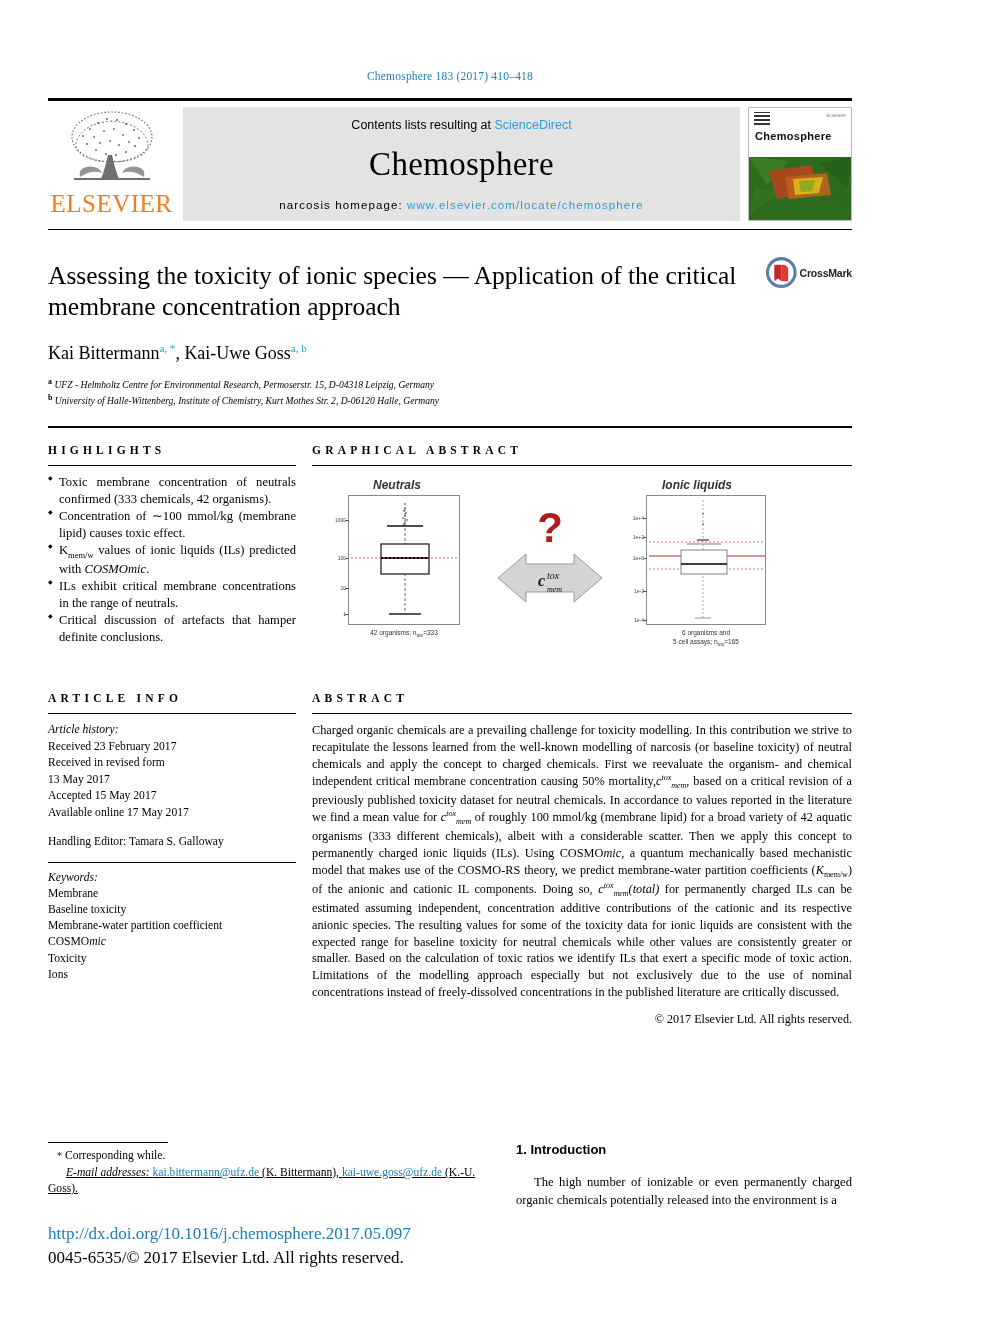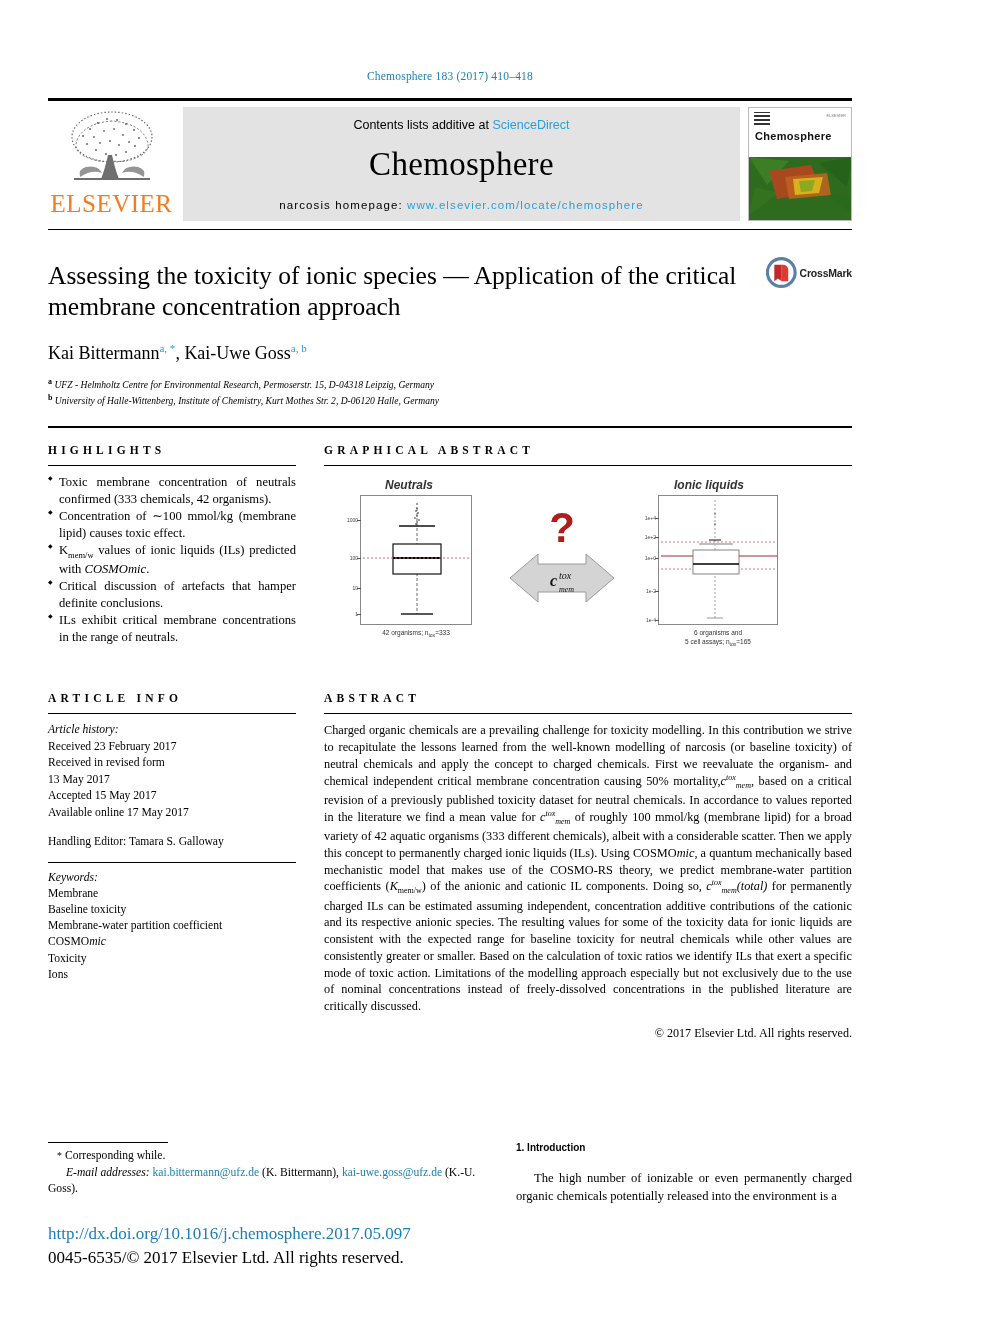--- a/index.html
+++ b/index.html
@@ -169,21 +169,21 @@
     font-size: 10.5px;
     font-weight: bold;
     color: #222;
     letter-spacing: -.2px;
   }
 
   
   .rule-thick { border-top: 2px solid #000; margin-top: 18px; }
   .cols { display: flex; margin-top: 16px; }
   .col-left { width: 248px; flex: 0 0 248px; }
-  .col-right { flex: 1 1 auto; margin-left: 28px; }
+  .col-right { flex: 1 1 auto; margin-left: 16px; }
 
   .sec-head {
     font-family: "Liberation Serif", serif;
     font-size: 11.5px;
     font-weight: bold;
     letter-spacing: 4.2px;
     margin-bottom: 9px;
   }
   .sec-rule { border-top: 1.6px solid #000; margin-bottom: 8px; }
 
@@ -275,21 +275,21 @@
   .fn-rule { width: 120px; border-top: 1px solid #000; margin-bottom: 5px; }
   .fn-line { text-indent: 9px; }
   .fn-line .star { font-size: 10px; }
   .email-lbl { font-style: italic; }
   a.lnk, .lnk { color: #1a7fb3; text-decoration: none; }
   .doi-block { margin-top: 24px; font-size: 17px; line-height: 1.45; }
   .doi-link { color: #1a7fb3; }
   .bottom-right { flex: 1 1 auto; margin-left: 28px; }
   .intro-head {
     font-family: "Liberation Sans", sans-serif;
-    font-size: 10px;
+    font-size: 13px;
     font-weight: bold;
     margin-bottom: 17px;
   }
   .intro-par {
     font-size: 12.6px;
     line-height: 1.38;
     text-align: justify;
     text-indent: 18px;
   }
 </style>
@@ -337,21 +337,21 @@
             <path d="M84 70 q-12 -8 -22 -4 q4 -8 16 -6 q8 2 6 10 z" fill="#7a7a7a" opacity=".8"></path>
             <rect x="14" y="71" width="76" height="2" fill="#6f6f6f"></rect>
           </g>
         </svg>
       </div>
       <div class="elsevier-word">ELSEVIER</div>
     </div>
 
     <div class="journal-band">
       <div class="contents-line">
-        <span>Contents lists additive at</span>
+        <span>Contents lists resulting at</span>
         <span class="sd">ScienceDirect</span>
       </div>
       <div class="journal-name">Chemosphere</div>
       <div class="homepage-line">
         <span>narcosis homepage:</span>
         <span class="url">www.elsevier.com/locate/chemosphere</span>
       </div>
     </div>
 
     <div class="cover-thumb">
@@ -404,22 +404,22 @@
   <div class="rule-thick"></div>
 
   <div class="cols">
     <div class="col-left">
       <div class="sec-head">HIGHLIGHTS</div>
       <div class="sec-rule"></div>
       <ul class="hl-list">
         <li><span>Toxic membrane concentration of neutrals confirmed (333 chemicals, 42 organisms).</span></li>
         <li><span>Concentration of ∼100 mmol/kg (membrane lipid) causes toxic effect.</span></li>
         <li><span>K<sub>mem/w</sub> values of ionic liquids (ILs) predicted with <i>COSMO<span style="font-style:italic">mic</span></i>.</span></li>
+        <li><span>ILs exhibit critical membrane concentrations in the range of neutrals.</span></li>
         <li><span>Critical discussion of artefacts that hamper definite conclusions.</span></li>
-        <li><span>ILs exhibit critical membrane concentrations in the range of neutrals.</span></li>
       </ul>
     </div>
 
     <div class="col-right">
       <div class="sec-head">GRAPHICAL ABSTRACT</div>
       <div class="sec-rule"></div>
 
       <div class="ga-figure">
 
         <div class="ga-panel" style="left:10px; width:150px;">
@@ -539,21 +539,21 @@
     </div>
   </div>
 
   <div class="bottom">
     <div class="bottom-left">
       <div class="fn-rule"></div>
       <div class="fn-line">
         <span class="star">*</span>
         <span>Corresponding while.</span>
       </div>
-      <div style="text-indent:18px;">
+      <div style="text-indent:18px;text-decoration:underline;">
         <span class="email-lbl">E-mail addresses:</span>
         <span class="lnk">kai.bittermann@ufz.de</span>
         <span>(K. Bittermann),</span>
         <span class="lnk">kai-uwe.goss@ufz.de</span>
         <span>(K.-U. Goss).</span>
       </div>
       <div class="doi-block">
         <div class="doi-link">http://dx.doi.org/10.1016/j.chemosphere.2017.05.097</div>
         <div>0045-6535/© 2017 Elsevier Ltd. All rights reserved.</div>
       </div>

